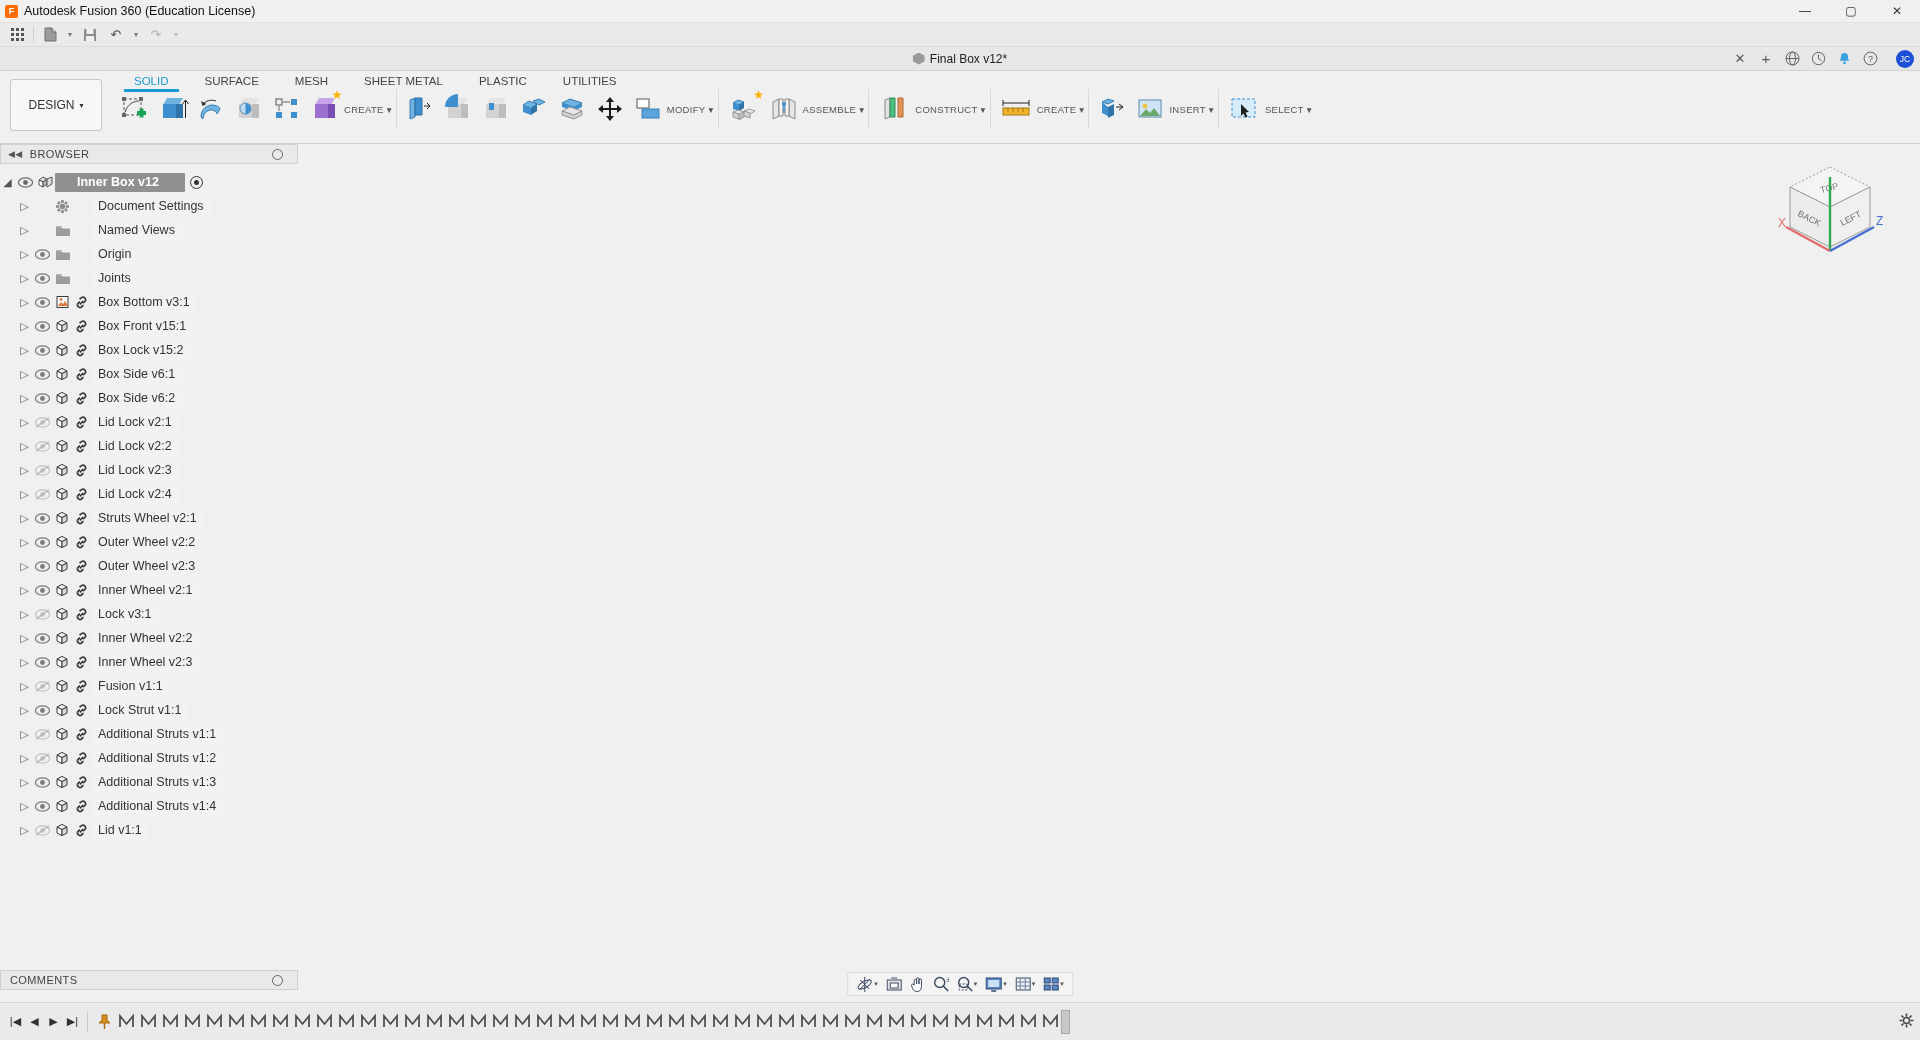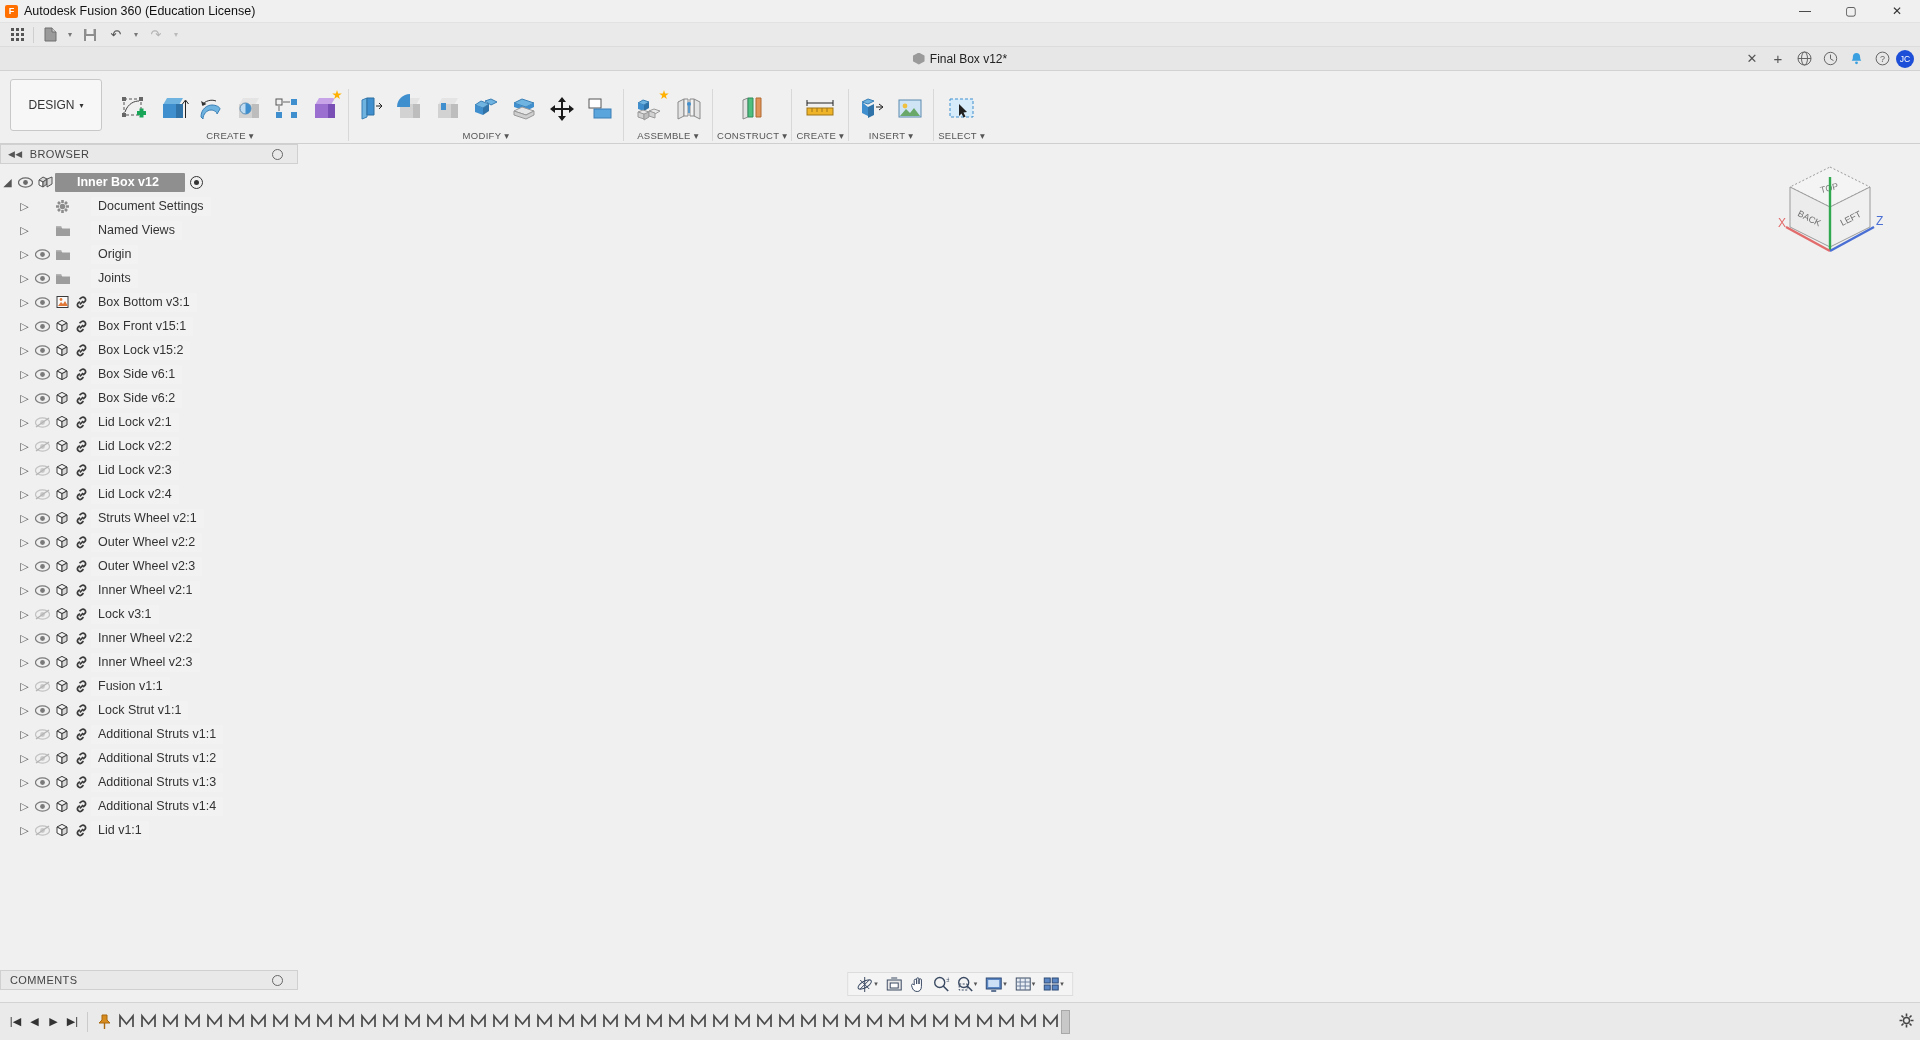--- a/index.html
+++ b/index.html
@@ -33,36 +33,36 @@
   .tabbar { height:24px; background:#e7e7e7; display:flex; align-items:center;
      border-bottom:1px solid #d2d2d2; position:relative;justify-content:flex-end; }
   .doctab { position:absolute; left:50%; transform:translateX(-50%);
      display:flex; align-items:center; gap:5px; font-size:12px; color:#222; }
   .doctab .cubeicon { width:12px; height:12px; background:#9a9a9a;
      clip-path:polygon(50% 0,100% 27%,100% 73%,50% 100%,0 73%,0 27%); }
   .tabright { margin-left:auto; display:flex; align-items:center; padding-right:6px; gap:2px;}
   .tabright .ic { width:24px; height:20px; display:flex; align-items:center;
      justify-content:center; color:#555; font-size:13px; }
   .avatar { width:18px; height:18px; border-radius:50%; background:#1d4ed8;
-     color:#fff; font-size:8.5px; line-height:18px; text-align:center; margin-left:0;}
+     color:#fff; font-size:8.5px; line-height:18px; text-align:center; margin-left:12px;}
 
   
   .ribbon { height:73px; background:#f0f0f0; display:flex; align-items:flex-start;
      border-bottom:1px solid #cfcfcf; position:relative; }
   .designbtn { width:92px; height:52px; margin:8px 6px 0 10px; border:1px solid #c8c8c8;
      background:#f7f7f7; border-radius:3px; display:flex; align-items:center;
      justify-content:center; font-size:12px; color:#333; }
   .rtabs { position:absolute; left:116px; top:0; display:flex; gap:0; }
   .rtab { padding:4px 18px 3px; font-size:11.5px; color:#444; position:relative; }
   .rtab.active { color:#1a9ad7; }
   .rtab.active::after { content:""; position:absolute; left:8px; right:8px; bottom:-2px;
      height:3px; background:#1a9ad7; }
   .panels { position:absolute; left:112px; top:18px; right:0; display:flex;
      align-items:flex-start; }
-  .panel { display:flex; flex-direction:column; align-items:center;
+  .panel { display:flex; flex-direction:row; align-items:center;
      border-right:1px solid #d8d8d8; padding:0 4px; }
   .panel:last-child { border-right:none; }
   .prow { display:flex; align-items:flex-end; height:40px; }
   .tool { width:38px; height:40px; display:flex; align-items:center;
      justify-content:center; position:relative; }
   .tool.wide { width:42px; }
   .plabel { font-size:9.5px; color:#555; letter-spacing:.3px; margin-top:1px;
      white-space:nowrap; }
 
   
@@ -229,20 +229,28 @@
       <div class="avatar">JC</div>
     </div>
   </div>
 
   <div class="ribbon">
     <div class="designbtn">
       <span>DESIGN</span>
       <span style="margin-left:5px;font-size:8px">▾</span>
     </div>
 
+    <div class="rtabs">
+      <div class="rtab active">SOLID</div>
+      <div class="rtab">SURFACE</div>
+      <div class="rtab">MESH</div>
+      <div class="rtab">SHEET METAL</div>
+      <div class="rtab">PLASTIC</div>
+      <div class="rtab">UTILITIES</div>
+    </div>
 
     <div class="panels">
 
       <div class="panel">
         <div class="prow">
           <div class="tool">
             <svg width="26" height="24">
                 <rect x="2" y="2" width="17" height="16" fill="none" stroke="#555" stroke-dasharray="3 2"></rect>
                 <path d="M3 15c3-9 10-11 14-11" fill="none" stroke="#444"></path>
                 <rect x="0" y="0" width="4" height="4" fill="#666"></rect>

